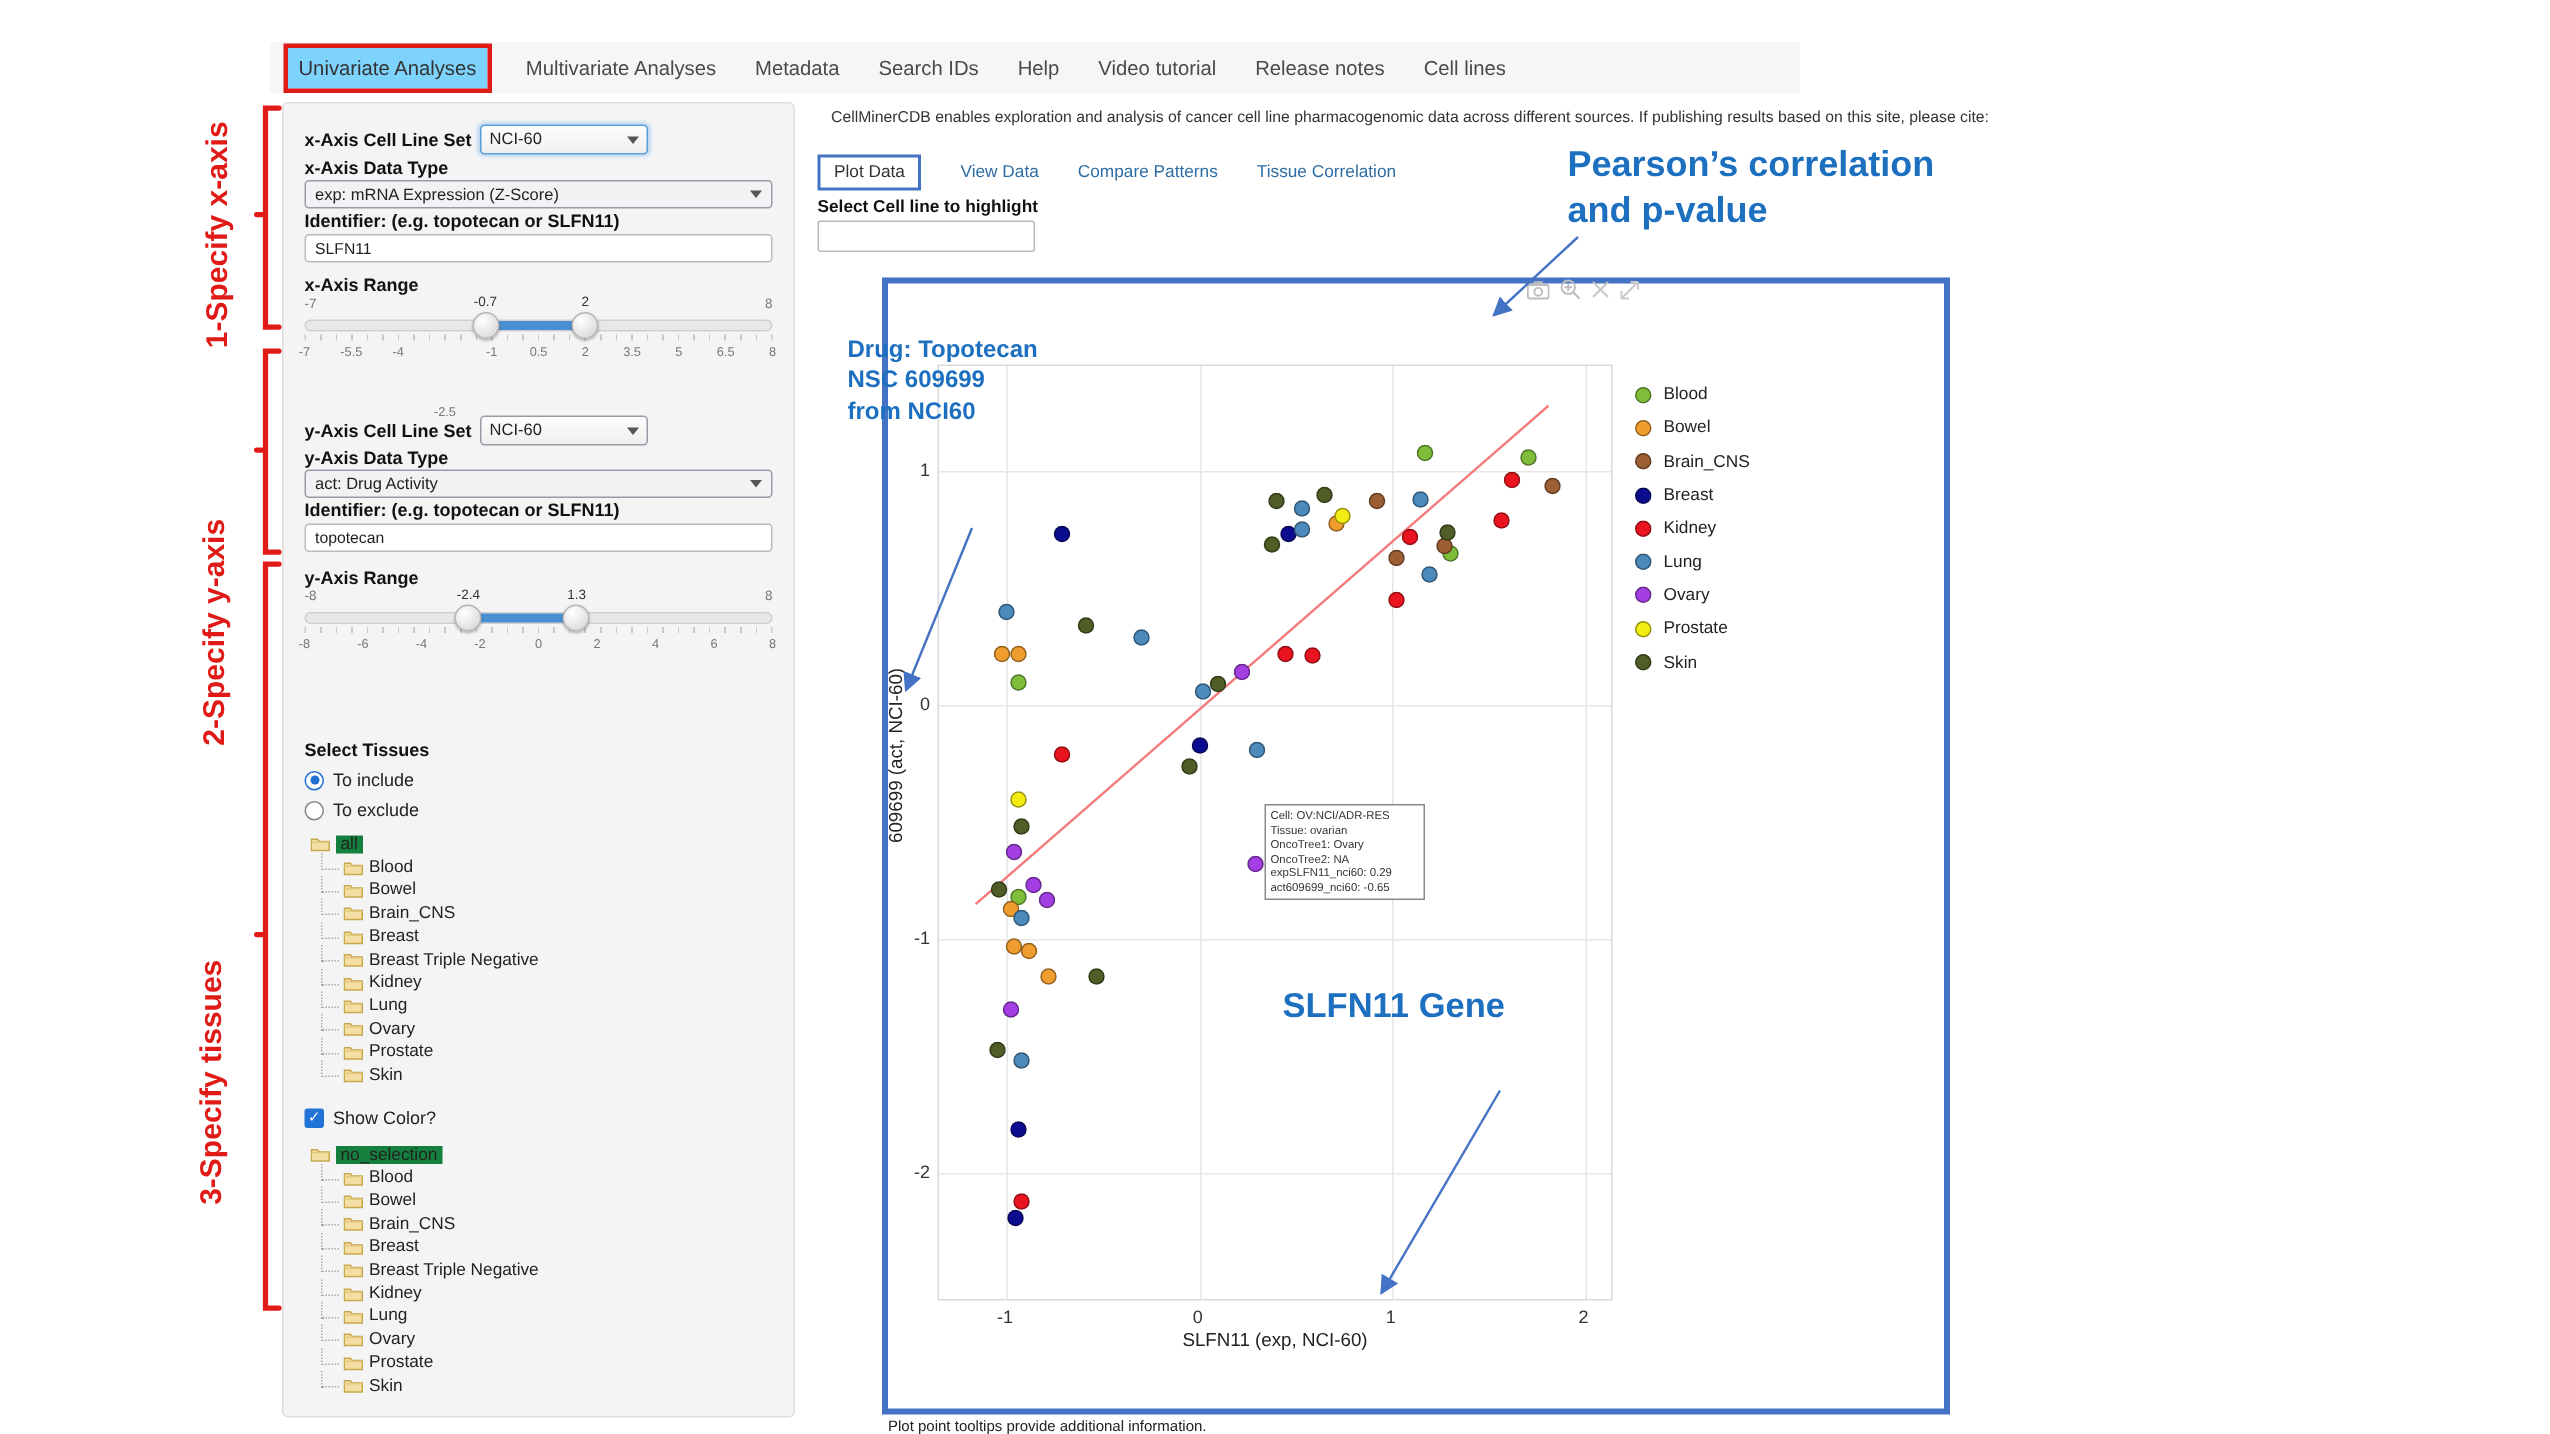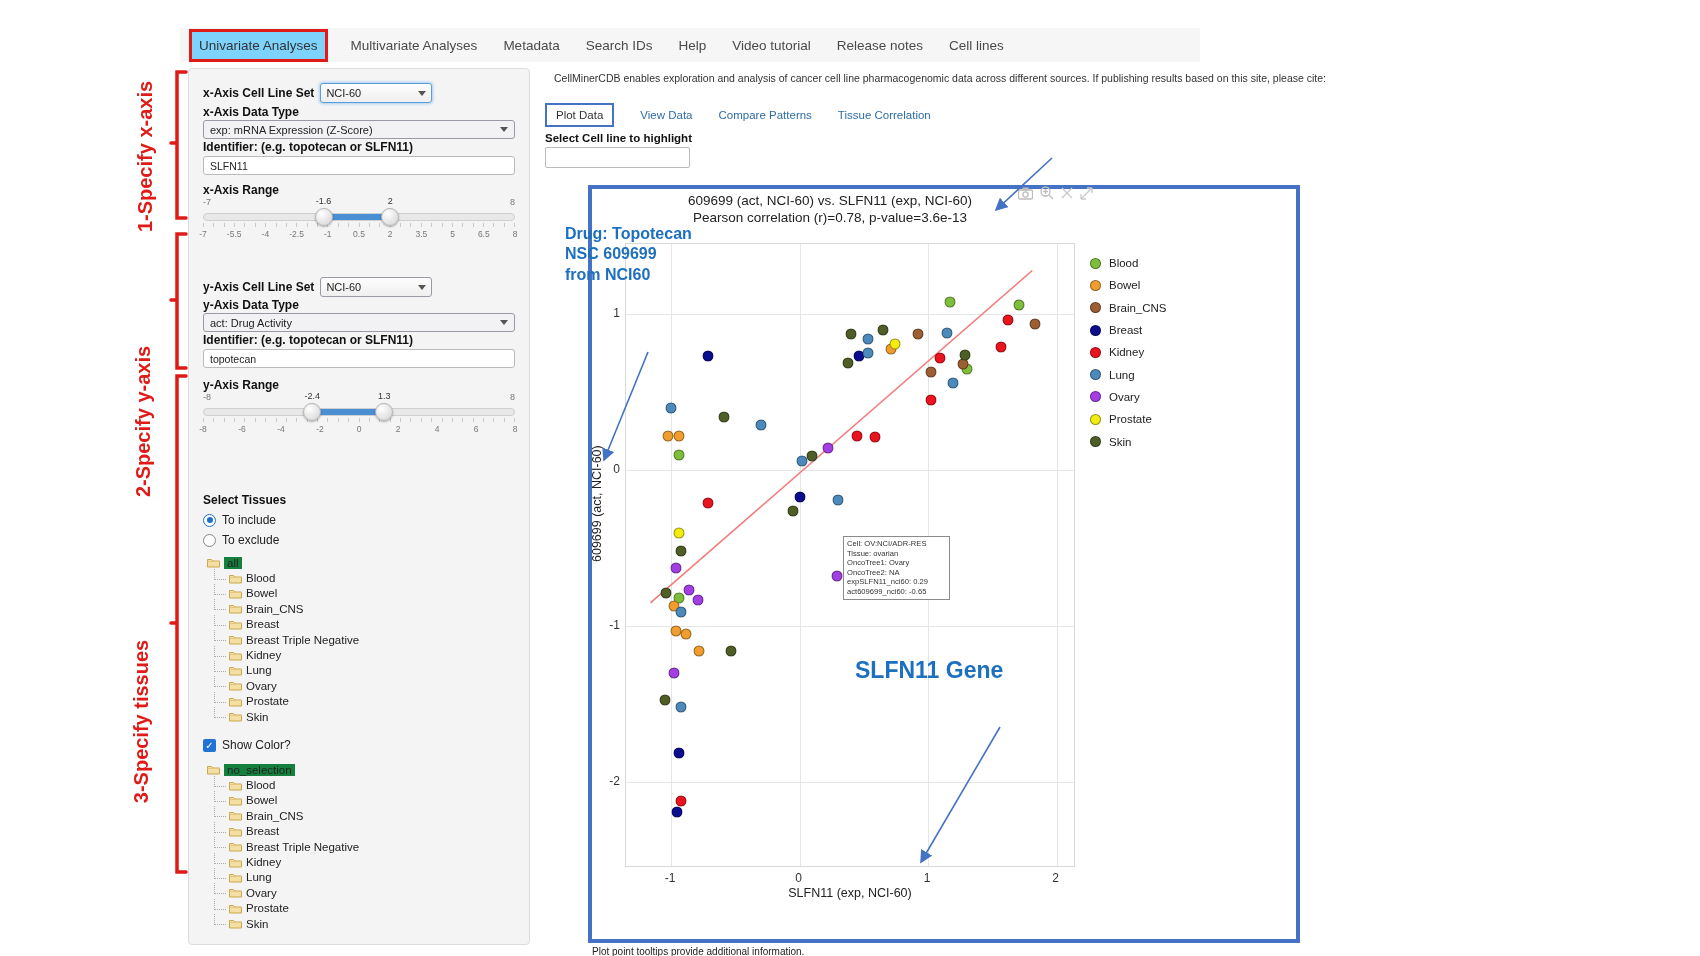--- a/index.html
+++ b/index.html
@@ -146,31 +146,31 @@
     <div class="sb wide-select" style="top:51px;">
       <span>exp: mRNA Expression (Z-Score)</span>
       <span class="chev"></span>
     </div>
     <div class="sb sb-label" style="top:71px;">Identifier: (e.g. topotecan or SLFN11)</div>
     <input class="sb text-input" style="top: 87px;" value="SLFN11">
     <div class="sb sb-label" style="top:114px;">x-Axis Range</div>
     <div class="slider" style="top:128px;" id="slider-x">
         <span class="sl-edge" style="left: 0px;">-7</span>
         <span class="sl-edge" style="right: 0px;">8</span>
-        <span class="sl-val" style="left: 38.6667%;">-1.6</span>
+        <span class="sl-val" style="left: 38.6667%;">-0.7</span>
         <span class="sl-val" style="left: 60%;">2</span>
         <div class="sl-track"></div>
         <div class="sl-bar" style="left: 38.6667%; width: 21.3333%;"></div>
         <div class="sl-minor"></div>
         <div class="sl-handle" style="left: 38.6667%;"></div>
         <div class="sl-handle" style="left: 60%;"></div>
         <span class="sl-ticklabel" style="left: 0%;">-7</span>
         <span class="sl-ticklabel" style="left: 10%;">-5.5</span>
         <span class="sl-ticklabel" style="left: 20%;">-4</span>
-        <span class="sl-ticklabel" style="left: 30%;">-2.5</span>
+        <span class="sl-ticklabel" style="left: 30%; margin-top: 40px;">-2.5</span>
         <span class="sl-ticklabel" style="left: 40%;">-1</span>
         <span class="sl-ticklabel" style="left: 50%;">0.5</span>
         <span class="sl-ticklabel" style="left: 60%;">2</span>
         <span class="sl-ticklabel" style="left: 70%;">3.5</span>
         <span class="sl-ticklabel" style="left: 80%;">5</span>
         <span class="sl-ticklabel" style="left: 90%;">6.5</span>
         <span class="sl-ticklabel" style="left: 100%;">8</span>
       </div>
 
     <div class="sb" style="top:208px;display:flex;align-items:center;gap:6px;">
@@ -409,24 +409,20 @@
   <div id="main-tabs">
       <div class="main-tab active">Plot Data</div>
       <div class="main-tab">View Data</div>
       <div class="main-tab">Compare Patterns</div>
       <div class="main-tab">Tissue Correlation</div>
     </div>
   <div id="highlight-label">Select Cell line to highlight</div>
   <input id="highlight-input" value="" style="">
 
   <div id="bluebox"></div>
-  <div id="plot-title">
-    <div>609699 (act, NCI-60) vs. SLFN11 (exp, NCI-60)</div>
-    <div>Pearson correlation (r)=0.78, p-value=3.6e-13</div>
-  </div>
   <div id="modebar">
     <svg width="15" height="13">
         <rect x="0.5" y="3" width="14" height="9" rx="1.5" fill="none" stroke="#bdbdbd" stroke-width="1.3"></rect>
         <circle cx="7.5" cy="7.5" r="2.6" fill="none" stroke="#bdbdbd" stroke-width="1.3"></circle>
         <rect x="4.5" y="0.5" width="6" height="3" fill="#bdbdbd"></rect>
       </svg>
     <svg width="14" height="14">
         <circle cx="5.5" cy="5.5" r="4.5" fill="none" stroke="#bdbdbd" stroke-width="1.3"></circle>
         <path d="M3,5.5 h5 M5.5,3 v5 M9,9 l4,4" stroke="#bdbdbd" stroke-width="1.3" fill="none"></path>
       </svg>
@@ -552,20 +548,24 @@
   <div id="tooltip">
       <div>Cell: OV:NCI/ADR-RES</div>
       <div>Tissue: ovarian</div>
       <div>OncoTree1: Ovary</div>
       <div>OncoTree2: NA</div>
       <div>expSLFN11_nci60: 0.29</div>
       <div>act609699_nci60: -0.65</div>
     </div>
   <div id="caption">Plot point tooltips provide additional information.</div>
 
+  <div class="callout" id="callout-pearson">
+      <div>Pearson’s correlation</div>
+      <div>and p-value</div>
+    </div>
   <div class="callout" id="callout-drug">
       <div>Drug: Topotecan</div>
       <div>NSC 609699</div>
       <div>from NCI60</div>
     </div>
   <div class="callout" id="callout-gene">
       <div>SLFN11 Gene</div>
     </div>
 
   <svg id="overlay-svg">

